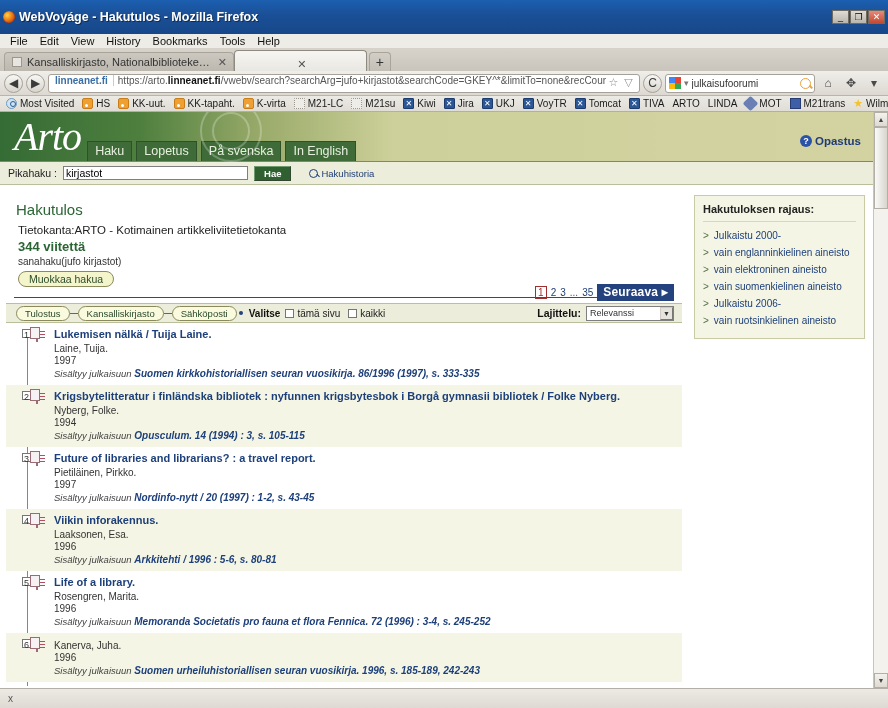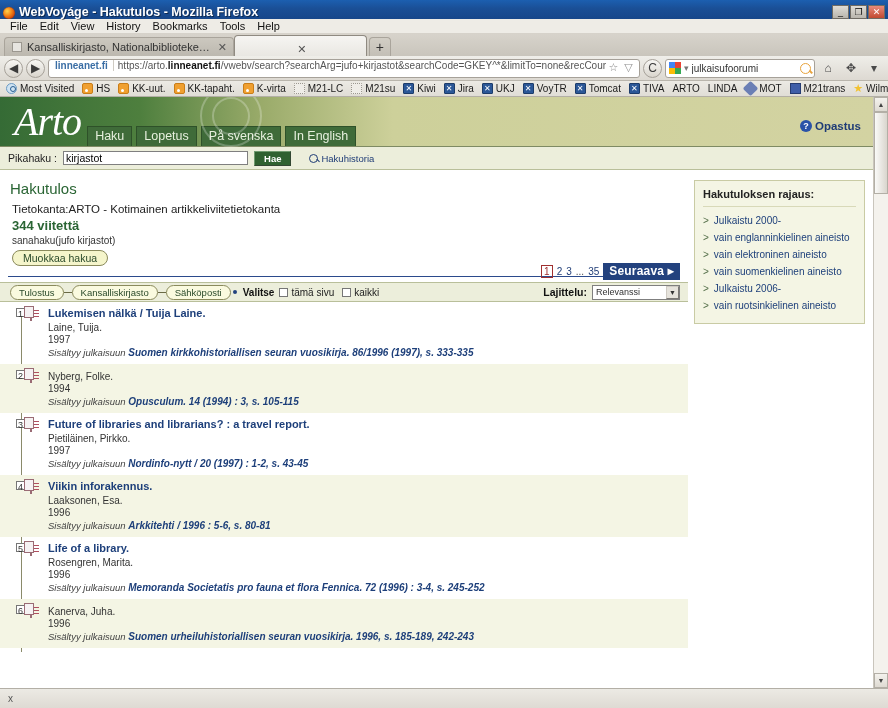--- a/index.html
+++ b/index.html
@@ -11,21 +11,21 @@
     font-size: 11px;
     overflow: hidden;
   }
 
   
   #window { width:888px; height:708px; display:flex; flex-direction:column;
             background: linear-gradient(#e8e6e1,#dcd9d2); }
 
   
   .titlebar {
-    height:19px; display:flex; align-items:flex-end;
+    height:34px; display:flex; align-items:center;
     background: linear-gradient(#1c5fb0,#1a4f96 45%, #17478a);
     color:#fff; padding:0 2px 0 3px; position:relative;
   }
   .titlebar .ff-logo {
     width:12px; height:12px; margin-right:4px; border-radius:50%;
     background: radial-gradient(circle at 35% 35%, #ffd24a 0%, #f07b15 45%, #c23c10 80%);
     box-shadow: inset 0 0 1px #802800; flex:0 0 auto;
   }
   .titlebar .ttext {
     font-size:12.5px; font-weight:bold; white-space:nowrap;
@@ -144,21 +144,21 @@
   .haebtn { background:#2f6130; color:#fff; font-size:9.5px; font-weight:bold;
             padding:1px 9px; border:1px outset #6f9a6f; line-height:11px; }
   .hakuhist { display:flex; align-items:center; gap:3px; margin-left:12px;
               color:#1f3c76; font-size:9.5px; }
   .hh-glass { width:9px;height:9px;border:1.4px solid #1f3c76;border-radius:50%;position:relative;}
   .hh-glass:after{content:"";position:absolute;width:4px;height:1.4px;background:#1f3c76;
                   right:-3px;bottom:0;transform:rotate(45deg);}
 
   
   .content { flex:1; overflow:hidden; position:relative; background:#fff; display:flex; }
-  .main { flex:1; min-width:0; padding:0; }
+  .main { flex:1; min-width:0; padding:6px; }
 
   .h1 { color:#2a6534; font-size:15px; padding:10px 0 6px 10px; font-weight:normal; }
   .meta { padding:0 0 0 12px; }
   .meta .dbline { font-size:11.5px; color:#222; padding-bottom:3px; }
   .meta .hits { font-size:13px; color:#2a6534; font-weight:bold; padding-bottom:2px; }
   .meta .query { font-size:10px; color:#333; padding-bottom:4px; }
   .editbtn { display:inline-block; background:#f5f5cb; border:1px solid #8a8a5c;
              border-radius:9px; font-size:10.5px; color:#2a4a2a; padding:1px 10px; }
 
   .rule { height:1px; background:#2b4a8c; margin:10px 8px 0 8px; }
@@ -459,20 +459,21 @@
               </div>
             </div>
 
             <div class="resrow alt">
               <div class="res-cb">
                   <span class="cbx2"></span>
                 </div>
               <div class="res-num">2</div>
               <div class="res-ico"><span class="docicon"></span></div>
               <div class="res-body">
+                <div class="res-title">Krigsbytelitteratur i finländska bibliotek : nyfunnen krigsbytesbok i Borgå gymnasii bibliotek / Folke Nyberg.</div>
                 <div class="res-author">Nyberg, Folke.</div>
                 <div class="res-year">1994</div>
                 <div class="res-src"><span>Sisältyy julkaisuun</span>&nbsp;<b>Opusculum. 14 (1994) : 3, s. 105-115</b></div>
               </div>
             </div>
 
             <div class="resrow">
               <div class="res-cb">
                   <span class="cbx2"></span>
                 </div>

